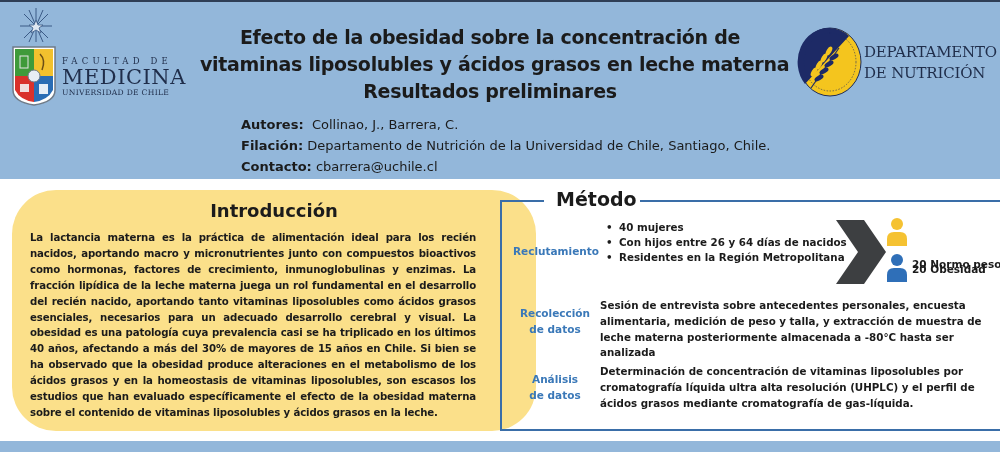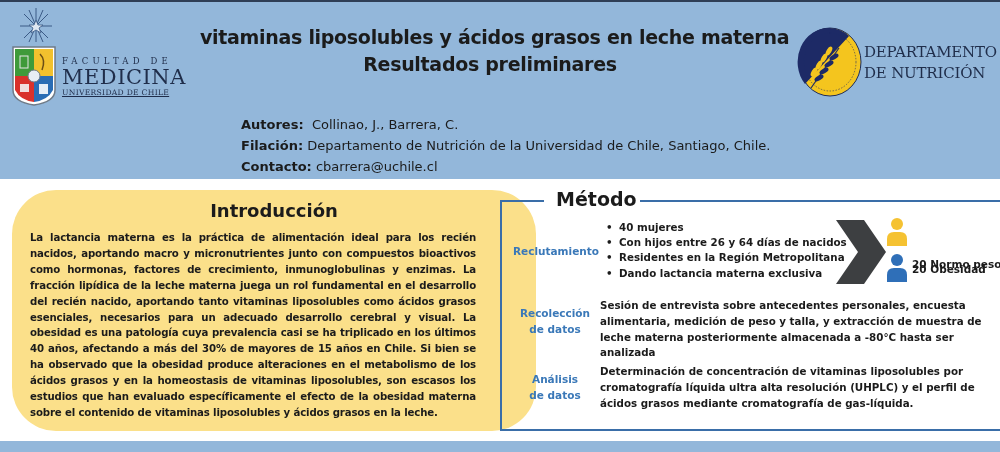--- a/index.html
+++ b/index.html
@@ -14,21 +14,21 @@
   .crest { position: absolute; left: 2px; top: 40px; width: 44px; height: 60px; }
   .star { position: absolute; left: 8px; top: 0px; width: 36px; height: 40px; }
   .fac-text { position: absolute; left: 52px; top: 50px; width: 128px; text-align: left; }
   .fac-small {
     font-family: "DejaVu Serif", serif; font-size: 8.5px; letter-spacing: 4.2px; color: #1f2d4a;
   }
   .fac-big {
     font-family: "DejaVu Serif", serif; font-size: 21px; letter-spacing: 0.5px; color: #1f2d4a; line-height: 22px;
   }
   .fac-uni {
-    font-family: "DejaVu Serif", serif; font-size: 7.6px; letter-spacing: 0.3px; color: #1f2d4a; font-variant: small-caps; text-decoration: underline;
+    font-family: "DejaVu Serif", serif; font-size: 7.6px; letter-spacing: 0.3px; color: #1f2d4a; font-variant: small-caps;
   }
 
   .title {
     position: absolute; left: 200px; top: 22px; width: 580px; text-align: center;
     font-family: "DejaVu Sans", sans-serif; font-weight: bold; font-size: 19px; line-height: 27px; color: #1b1b1b;
     letter-spacing: -0.3px;
   }
   .title div { white-space: nowrap; }
 
   .meta { position: absolute; left: 241px; top: 112px; font-size: 13px; line-height: 21px; color: #1b1b1b; }
@@ -115,20 +115,21 @@
       <rect x="27" y="38" width="9" height="10" fill="#e6eef7"></rect>
     </svg>
     <div class="fac-text">
       <div class="fac-small">FACULTAD DE</div>
       <div class="fac-big">MEDICINA</div>
       <div class="fac-uni">UNIVERSIDAD DE CHILE</div>
     </div>
   </div>
 
   <div class="title">
+    <div>Efecto de la obesidad sobre la concentración de</div>
     <div>vitaminas liposolubles y ácidos grasos en leche materna</div>
     <div>Resultados preliminares</div>
   </div>
 
   <div class="meta">
     <div class="row">
       <b>Autores:</b>&nbsp;
       <span>Collinao, J., Barrera, C.</span>
     </div>
     <div class="row">
@@ -175,21 +176,20 @@
 <section class="metodo"></section>
 <div class="metodo-topline-left"></div>
 <div class="metodo-topline-right"></div>
 <div class="metodo-title">Método</div>
 
 <div class="m-label" style="left:512px; top:243px; width:88px;">Reclutamiento</div>
 <ul class="m-list">
   <li>40 mujeres</li>
   <li>Con hijos entre 26 y 64 días de nacidos</li>
   <li>Residentes en la Región Metropolitana</li>
-  <li>Dando lactancia materna exclusiva</li>
 </ul>
 
 <svg class="chevron" viewBox="0 0 50 64">
   <polygon points="0,0 28,0 50,32 28,64 0,64 22,32" fill="#3d3f41"></polygon>
 </svg>
 
 <svg class="person" style="left:886px; top:217px;" viewBox="0 0 22 30">
   <circle cx="11" cy="7" r="6" fill="#f5c232"></circle>
   <path d="M1 29 V22 Q1 15 8 15 H14 Q21 15 21 22 V29 Z" fill="#f5c232"></path>
 </svg>

